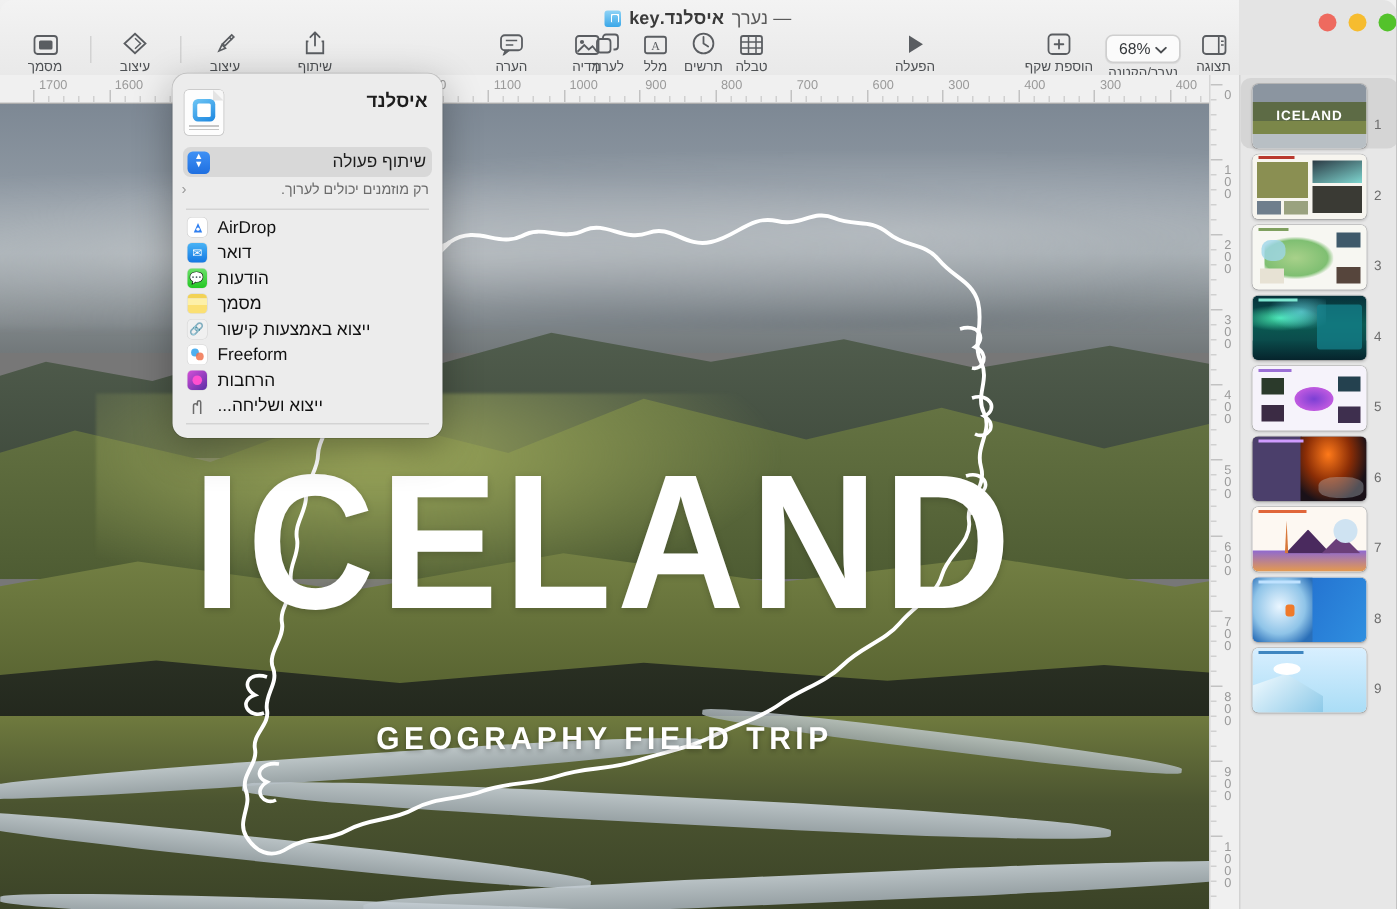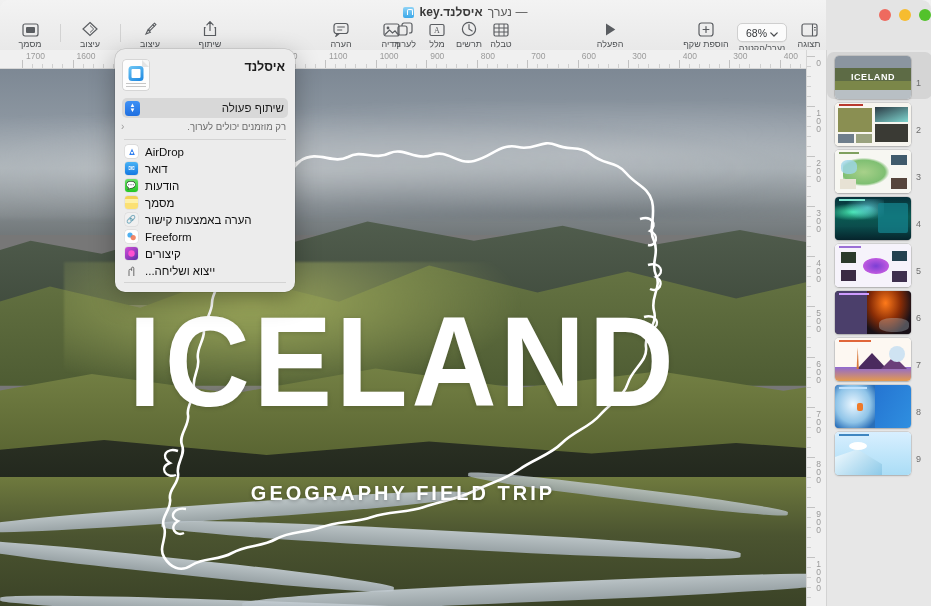--- a/index.html
+++ b/index.html
@@ -806,34 +806,34 @@
     </div>
     <div class="mitem">
       <span class="lbl">הודעות</span>
       <span class="micon ic-msg">💬</span>
     </div>
     <div class="mitem">
       <span class="lbl">מסמך</span>
       <span class="micon ic-notes"></span>
     </div>
     <div class="mitem">
-      <span class="lbl">הערה באמצעות קישור</span>
+      <span class="lbl">ייצוא באמצעות קישור</span>
       <span class="micon ic-link">🔗</span>
     </div>
     <div class="mitem ltr">
       <span class="lbl">Freeform</span>
       <span class="micon ic-freeform">
         <svg width="11" height="11" viewBox="0 0 11 11">
             <circle cx="4" cy="4" r="2.6" fill="#4fb0f0"></circle>
             <circle cx="7.2" cy="6.6" r="2.6" fill="#f0734f" opacity=".85"></circle>
           </svg>
       </span>
     </div>
     <div class="mitem">
-      <span class="lbl">קיצורים</span>
+      <span class="lbl">הרחבות</span>
       <span class="micon ic-shortcuts">
         <svg width="9" height="9" viewBox="0 0 9 9">
             <circle cx="4.5" cy="4.5" r="3.2" fill="#ff4fd0"></circle>
           </svg>
       </span>
     </div>
     <div class="mitem">
       <span class="lbl">ייצוא ושליחה...</span>
       <span class="micon ic-plain">
         <svg width="11" height="12" viewBox="0 0 11 12">

